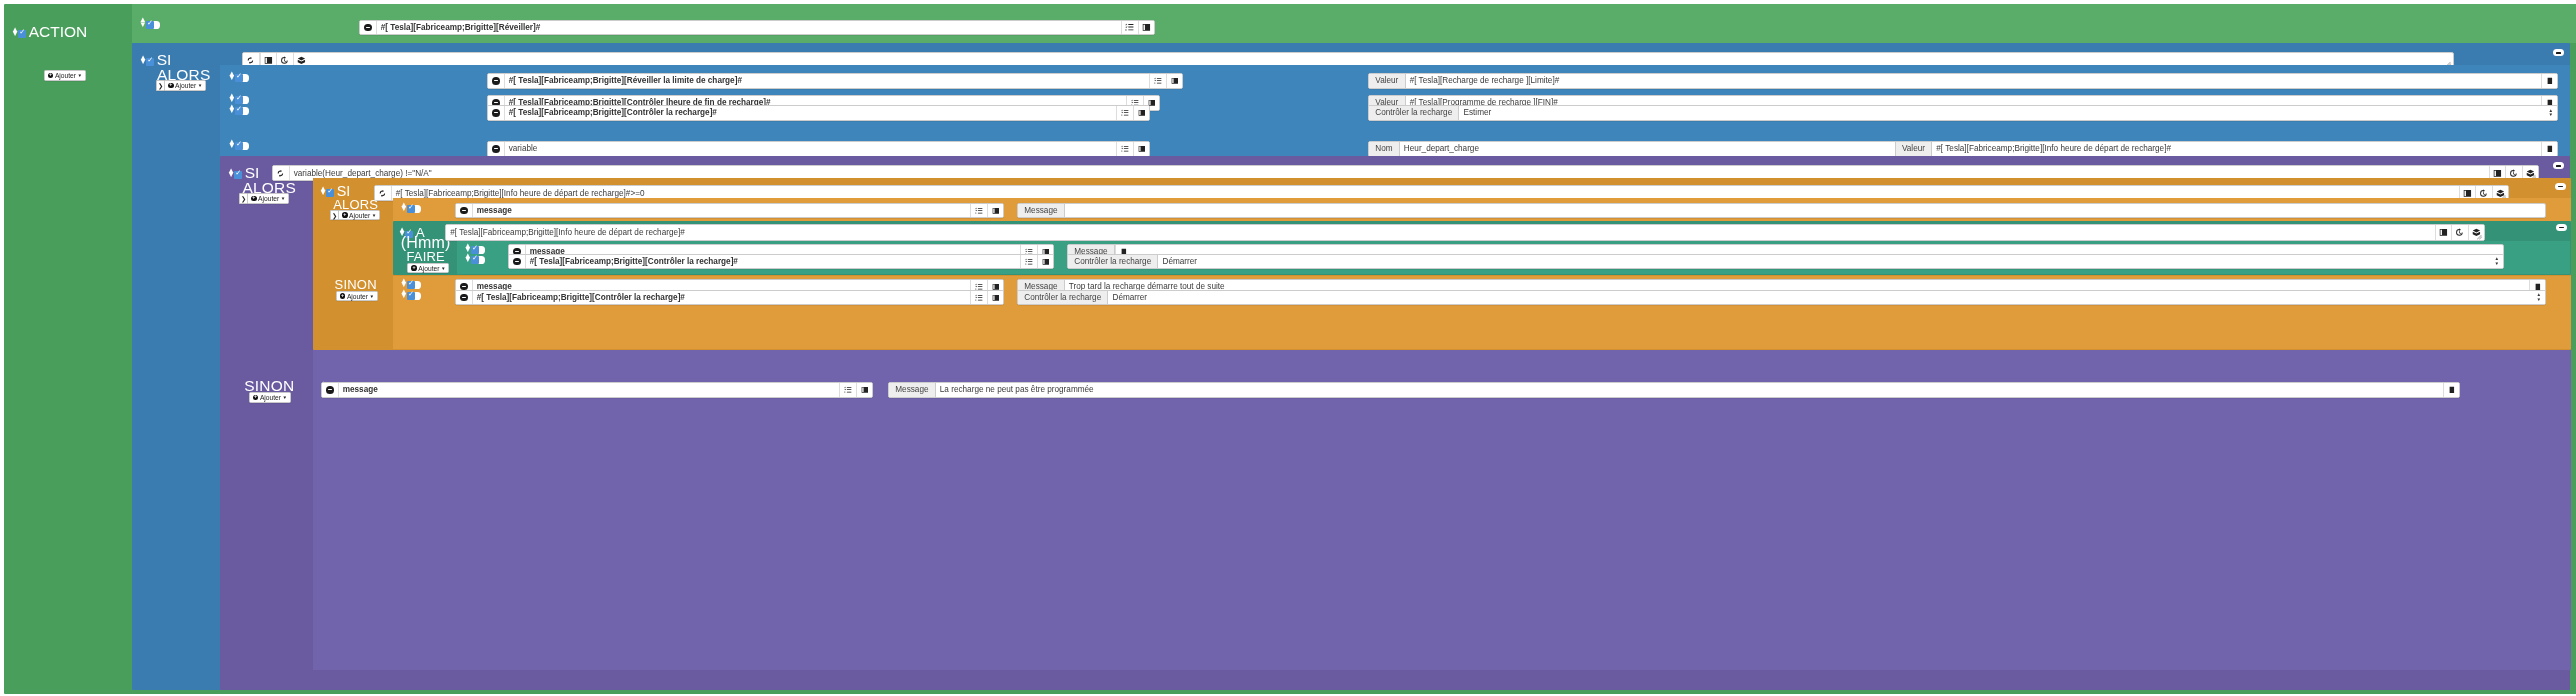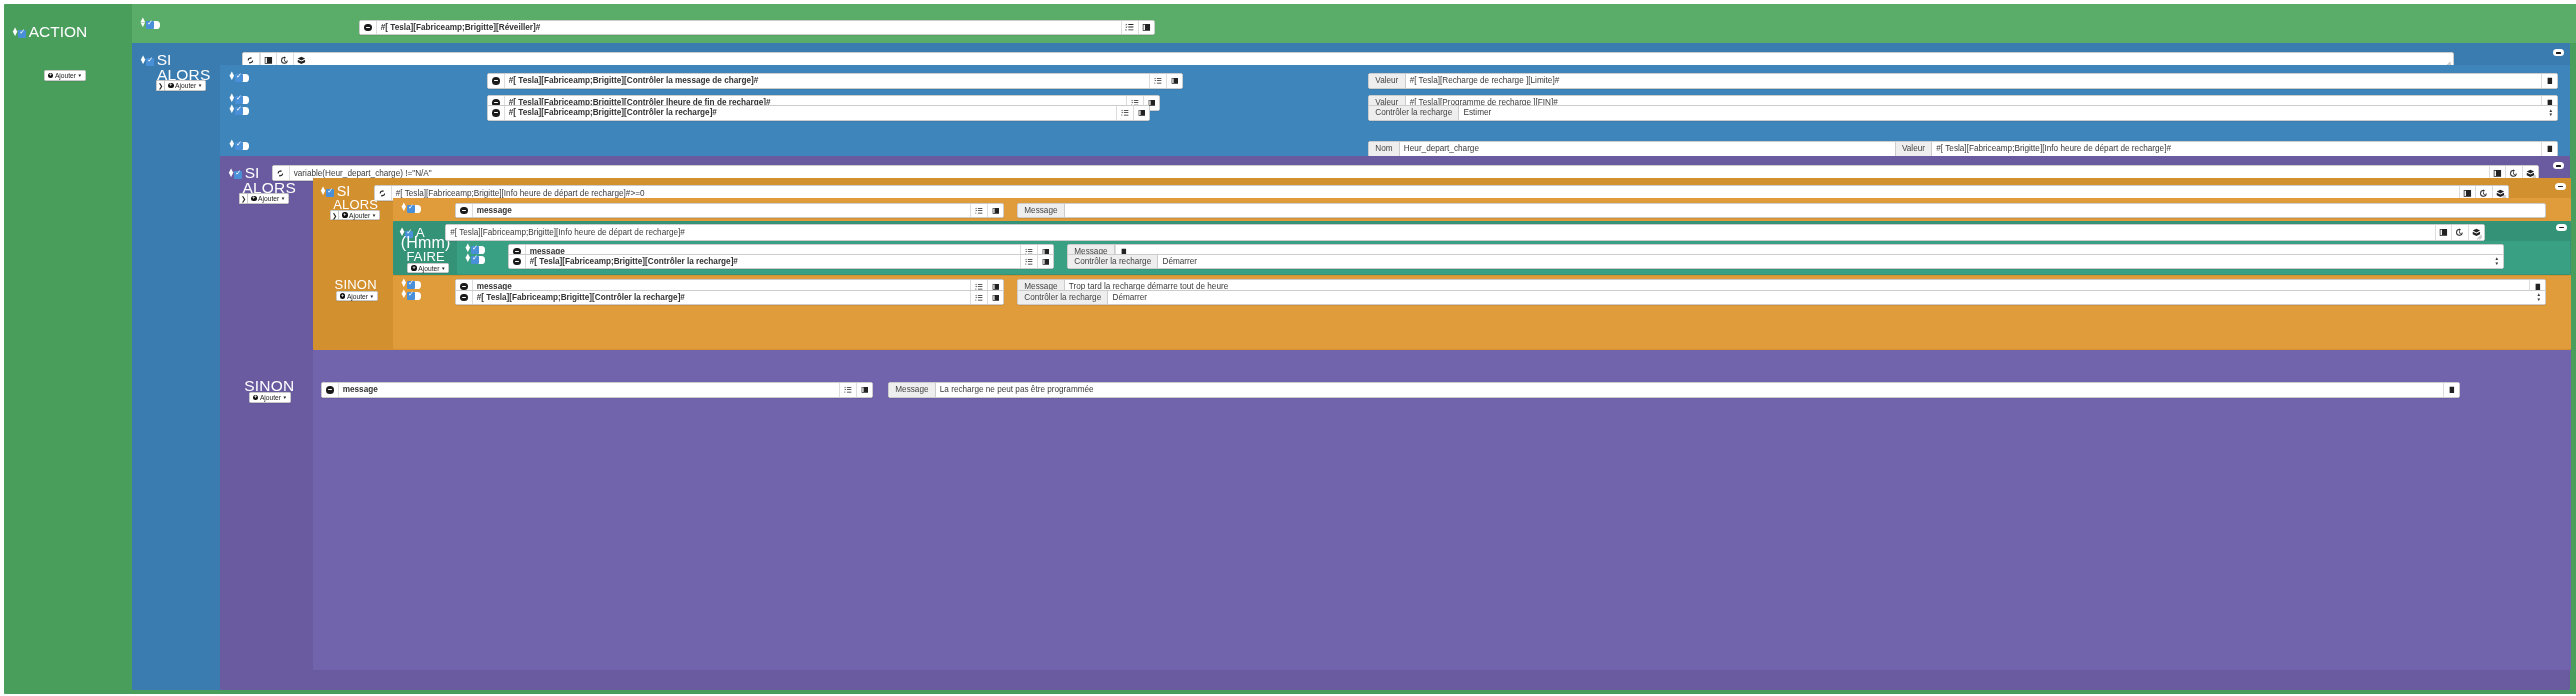--- a/index.html
+++ b/index.html
@@ -269,21 +269,21 @@
           </span>
         <span class="chk-pair">
           <span class="chk"></span>
           <span class="chk-off"></span>
         </span>
       </div>
       <div class="abs grp" style="left:355px; top:30px; width:696px;">
         <div class="btn-ic">
             <span class="minus-circ"></span>
           </div>
-        <div class="txt bold">#[ Tesla][Fabriceamp;Brigitte][Contrôler la message de charge]#</div>
+        <div class="txt bold">#[ Tesla][Fabriceamp;Brigitte][Réveiller la limite de charge]#</div>
         <div class="btn-ic last">
           <svg class="ic sm" viewBox="0 0 24 24">
               <path d="M1 5l1.6 1.8L6 3.2 4.9 2.2 2.7 4.6 1.9 3.8 1 5zM9 3h14v2.4H9V3zM1.6 11.6l1.6 1.8 3.4-3.6-1.1-1-2.2 2.4-.8-.8-.9 1.2zM9 9.6h14V12H9V9.6zM2.6 17.2a1.6 1.6 0 100 3.2 1.6 1.6 0 000-3.2zM9 17.6h14V20H9v-2.4z"></path>
             </svg>
         </div>
         <div class="btn-ic last">
           <svg class="ic sm" viewBox="0 0 24 24">
               <path d="M2 3h20v18H2V3zm2 2v14h4V5H4zm6 1.6h10v2H10v-2zm0 4.4h10v2H10v-2zm0 4.4h10v2H10v-2z"></path>
             </svg>
         </div>
@@ -369,20 +369,36 @@
       <div class="abs hdr-ttl" style="left:96px; top:97px;">
         <span class="arrows">
             <i>▲</i>
             <i>▼</i>
           </span>
         <span class="chk-pair">
           <span class="chk"></span>
           <span class="chk-off"></span>
         </span>
       </div>
+      <div class="abs grp" style="left:355px; top:98px; width:663px;">
+        <div class="btn-ic">
+            <span class="minus-circ"></span>
+          </div>
+        <div class="txt">variable</div>
+        <div class="btn-ic last">
+          <svg class="ic sm" viewBox="0 0 24 24">
+              <path d="M1 5l1.6 1.8L6 3.2 4.9 2.2 2.7 4.6 1.9 3.8 1 5zM9 3h14v2.4H9V3zM1.6 11.6l1.6 1.8 3.4-3.6-1.1-1-2.2 2.4-.8-.8-.9 1.2zM9 9.6h14V12H9V9.6zM2.6 17.2a1.6 1.6 0 100 3.2 1.6 1.6 0 000-3.2zM9 17.6h14V20H9v-2.4z"></path>
+            </svg>
+        </div>
+        <div class="btn-ic last">
+          <svg class="ic sm" viewBox="0 0 24 24">
+              <path d="M2 3h20v18H2V3zm2 2v14h4V5H4zm6 1.6h10v2H10v-2zm0 4.4h10v2H10v-2zm0 4.4h10v2H10v-2z"></path>
+            </svg>
+        </div>
+      </div>
       <div class="abs grp" style="left:1236px; top:98px; width:1190px;">
         <div class="addon">Nom</div>
         <div class="txt" style="flex:0 0 495px;">Heur_depart_charge</div>
         <div class="addon" style="border-left:0.5px solid #ccc;">Valeur</div>
         <div class="txt">#[ Tesla][Fabriceamp;Brigitte][Info heure de départ de recharge]#</div>
         <div class="btn-ic last">
           <svg class="ic sm" viewBox="0 0 24 24">
               <path d="M5 2h14v20H5V2zm2.4 3.4h3.2v3.2H7.4V5.4zm5 .6h5v1.6h-5V6zm0 2.6h5v1.6h-5V8.6zM7.4 11.6h10v1.6h-10v-1.6zm0 3h10v1.6h-10v-1.6zm0 3h10v1.6h-10v-1.6z"></path>
             </svg>
         </div>
@@ -658,21 +674,21 @@
                 </svg>
             </div>
             <div class="btn-ic last">
               <svg class="ic sm" viewBox="0 0 24 24">
                   <path d="M2 3h20v18H2V3zm2 2v14h4V5H4zm6 1.6h10v2H10v-2zm0 4.4h10v2H10v-2zm0 4.4h10v2H10v-2z"></path>
                 </svg>
             </div>
           </div>
           <div class="abs grp" style="left:704px; top:101px; width:1529px;">
             <div class="addon">Message</div>
-            <div class="txt">Trop tard la recharge démarre tout de heure</div>
+            <div class="txt">Trop tard la recharge démarre tout de suite</div>
             <div class="btn-ic last">
               <svg class="ic sm" viewBox="0 0 24 24">
                   <path d="M5 2h14v20H5V2zm2.4 3.4h3.2v3.2H7.4V5.4zm5 .6h5v1.6h-5V6zm0 2.6h5v1.6h-5V8.6zM7.4 11.6h10v1.6h-10v-1.6zm0 3h10v1.6h-10v-1.6zm0 3h10v1.6h-10v-1.6z"></path>
                 </svg>
             </div>
           </div>
 
           <div class="abs hdr-ttl" style="left:87px; top:112px;">
             <span class="arrows">
                 <i>▲</i>

